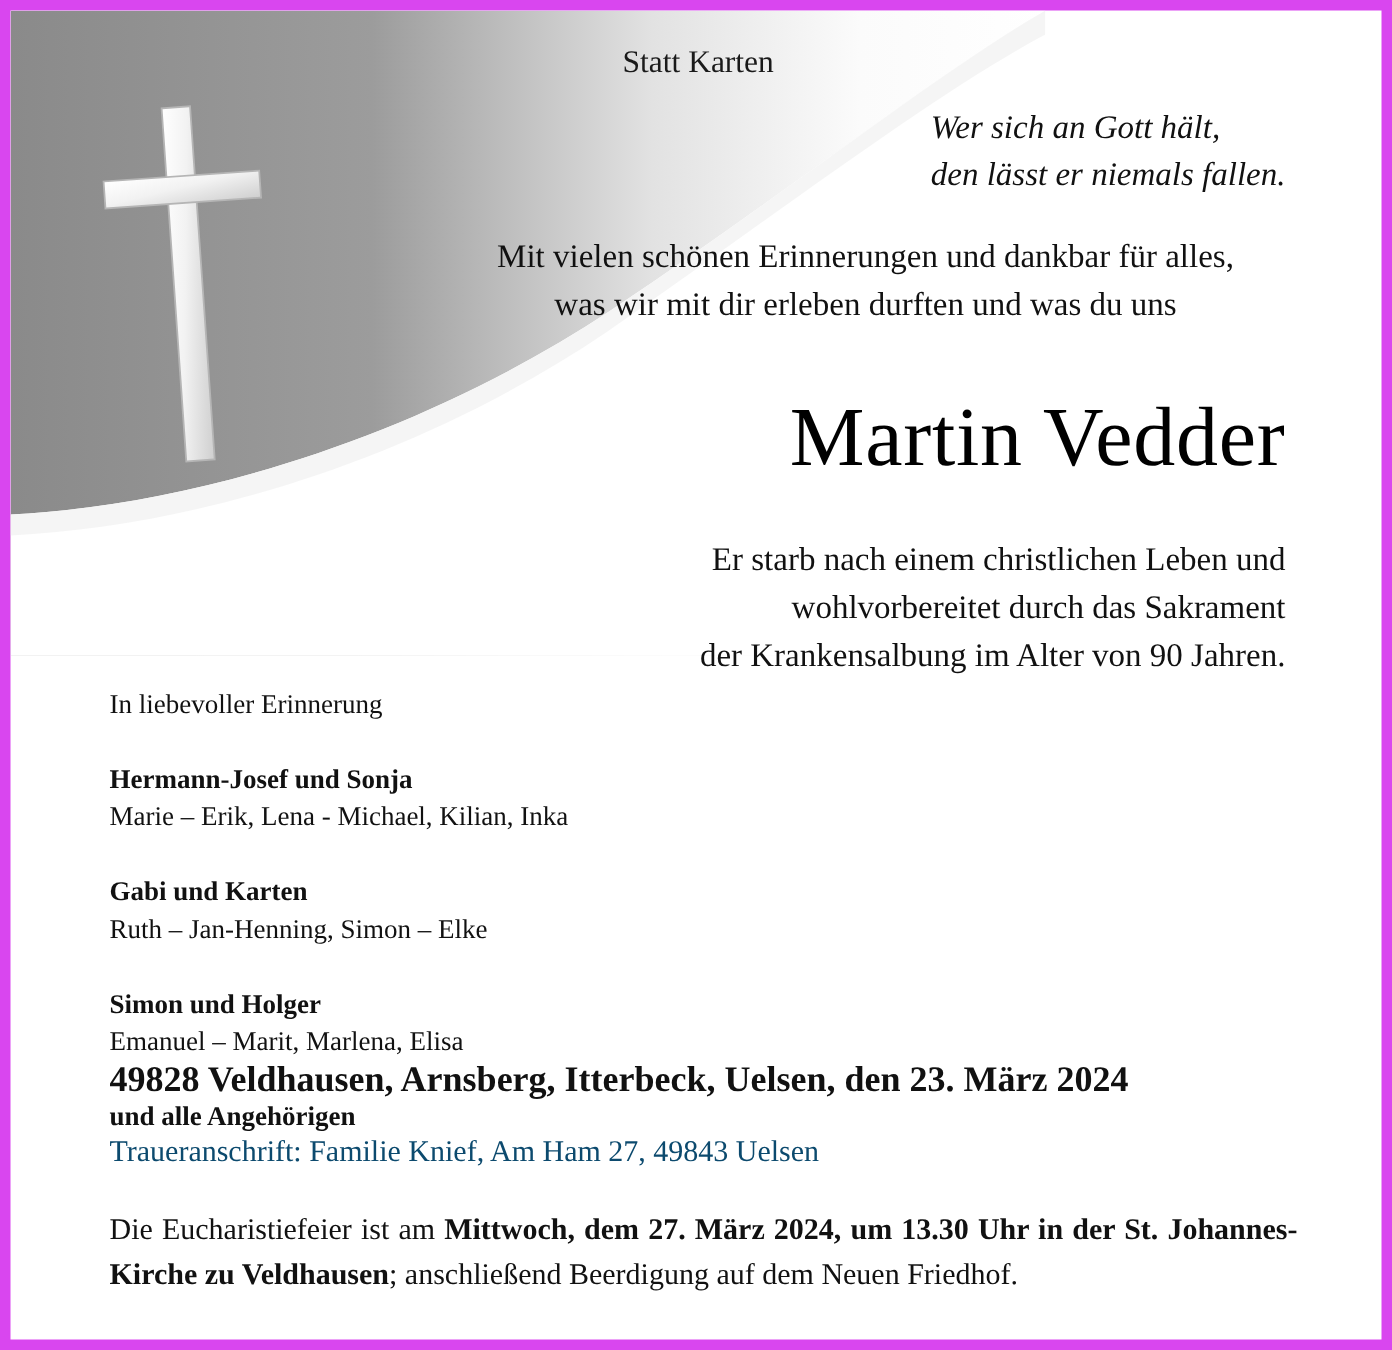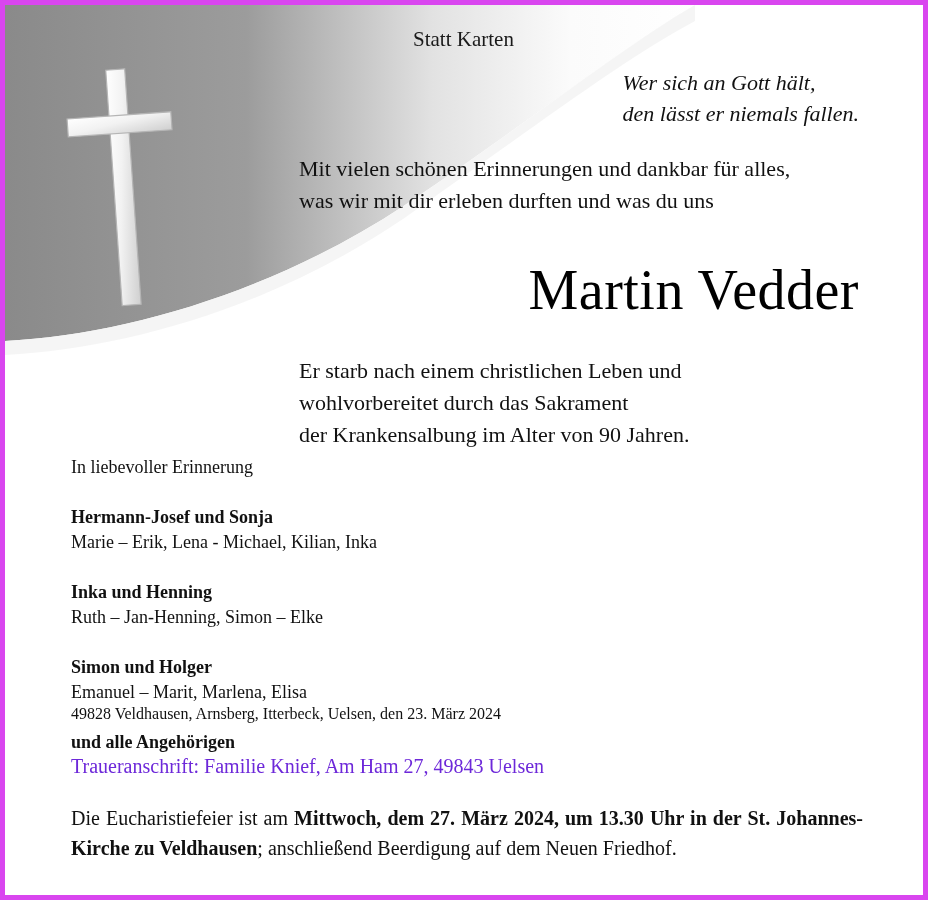--- a/index.html
+++ b/index.html
@@ -10,21 +10,21 @@
   body {
     font-family: "Liberation Serif", serif;
   }
   .obituary {
     position: relative;
     width: 928px;
     height: 900px;
     box-sizing: border-box;
     background: #ffffff;
     overflow: hidden;
-    border: 5px solid #d946ef;
+    border: 7px solid #d946ef;
   }
   
   .artwork {
     position: absolute;
     left: 0;
     top: 0;
     width: 690px;
     height: 430px;
     overflow: hidden;
     pointer-events: none;
@@ -50,69 +50,70 @@
     font-style: italic;
     font-size: 22px;
     line-height: 1.42;
     color: #111;
   }
   .intro {
     position: absolute;
     right: 64px;
     top: 148px;
     width: 560px;
-    text-align: left;
+    text-align: center;
     font-size: 22px;
     line-height: 1.45;
     color: #111;
   }
   .name {
     position: absolute;
     right: 64px;
     top: 255px;
     font-size: 56px;
     line-height: 1.1;
     letter-spacing: 0.5px;
     color: #000;
   }
   .after-death {
     position: absolute;
     right: 64px;
     top: 350px;
     width: 560px;
-    text-align: left;
+    text-align: right;
     font-size: 22px;
     line-height: 1.45;
     color: #111;
   }
   .family {
     position: absolute;
     left: 66px;
     top: 450px;
     font-size: 18px;
     line-height: 1.42;
     color: #111;
   }
   .family .bold {
     font-weight: bold;
     margin-top: 24px;
   }
   .place-date {
     position: absolute;
     left: 66px;
     top: 700px;
-    font-size: 16px;
-    color: #111;
+    font-size: 24px;
+    color: #111;
+    font-weight: bold;
   }
   .mourning-address {
     position: absolute;
     left: 66px;
     top: 750px;
     font-size: 20px;
-    color: #6d28d9;
+    color: #0c4a6e;
   }
   .service {
     position: absolute;
     left: 66px;
     top: 798px;
     width: 792px;
     font-size: 20px;
     line-height: 1.5;
     text-align: justify;
     color: #111;
@@ -185,21 +186,21 @@
       <div>Er starb nach einem christlichen Leben und</div>
       <div>wohlvorbereitet durch das Sakrament</div>
       <div>der Krankensalbung im Alter von 90 Jahren.</div>
     </div>
 
     <div class="family">
       <div>In liebevoller Erinnerung</div>
       <div id="family-lines">
           <div class="bold">Hermann-Josef und Sonja</div>
           <div>Marie – Erik, Lena - Michael, Kilian, Inka</div>
-          <div class="bold">Inka und Henning</div>
+          <div class="bold">Gabi und Karten</div>
           <div>Ruth – Jan-Henning, Simon – Elke</div>
           <div class="bold">Simon und Holger</div>
           <div>Emanuel – Marit, Marlena, Elisa</div>
           <div class="bold">und alle Angehörigen</div>
         </div>
     </div>
 
     <div class="place-date">49828 Veldhausen, Arnsberg, Itterbeck, Uelsen, den 23. März 2024</div>
 
     <div class="mourning-address">Traueranschrift: Familie Knief, Am Ham 27, 49843 Uelsen</div>

